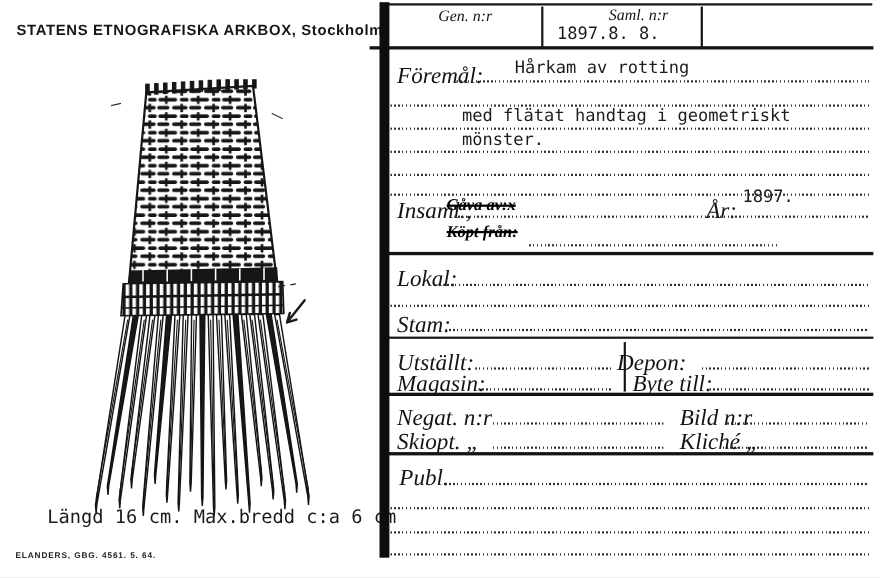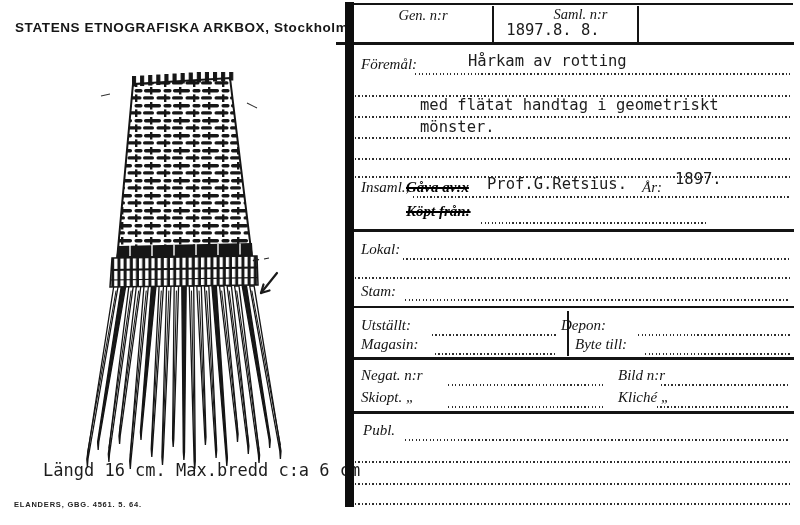--- a/index.html
+++ b/index.html
@@ -4,21 +4,21 @@
 <style>
   html,body{margin:0;padding:0;background:#e8e8e8;}
   .card{position:relative;width:800px;height:525px;background:#ffffff;overflow:hidden;
         font-family:"Liberation Serif",serif;color:#141414;}
   .abs{position:absolute;}
   .title{font-family:"Liberation Sans",sans-serif;font-weight:700;font-size:13.5px;
          letter-spacing:.6px;color:#161616;}
   .smallprint{font-family:"Liberation Sans",sans-serif;font-weight:700;font-size:7.5px;
          letter-spacing:.8px;color:#222;}
   .sans{font-family:"Liberation Sans",sans-serif;font-size:12px;letter-spacing:1px;color:#222;}
-  .lbl{font-family:"Liberation Serif",serif;font-style:italic;font-size:15px;color:#141414;
+  .lbl{font-family:"Liberation Serif",serif;font-style:italic;font-size:21px;color:#141414;
        white-space:nowrap;}
   .hdr-lbl{font-family:"Liberation Serif",serif;font-style:italic;font-size:14.5px;color:#141414;
        text-align:center;}
   .typed{font-family:"DejaVu Sans Mono",monospace;font-size:15.5px;color:#1c1c1c;white-space:nowrap;}
   .typed-big{font-family:"DejaVu Sans Mono",monospace;font-size:17px;color:#1c1c1c;white-space:nowrap;}
   .struck{text-decoration:line-through;text-decoration-thickness:2.2px;font-weight:700;}
   .struck-serif{font-family:"Liberation Serif",serif;font-style:italic;font-weight:700;font-size:15px;
        color:#000000;text-decoration:line-through;text-decoration-thickness:2.2px;white-space:nowrap;}
   .spine{background:#0d0d0d;}
   .dotline{position:absolute;height:1.5px;
@@ -132,21 +132,20 @@
     <div class="abs hdr-lbl" style="left:165px;top:6px;width:125px;">Saml. n:r</div>
     <div class="abs typed" style="left:130px;top:21px;width:140px;text-align:center;">1897.8. 8.</div>
 
     <div class="abs lbl" style="left:8px;top:56px;">Föremål:</div>
     <div class="abs typed" style="left:115px;top:52px;">Hårkam av rotting</div>
     <div class="abs typed" style="left:67px;top:96px;">med flätat handtag i geometriskt</div>
     <div class="abs typed" style="left:67px;top:118px;">mönster.</div>
 
     <div class="abs lbl" style="left:8px;top:179px;">Insaml.,</div>
     <div class="abs struck-serif" style="left:53px;top:179px;">Gåva av:x</div>
-    <div class="abs typed" style="left:134px;top:175px;">Prof.G.Retsius.</div>
     <div class="abs lbl" style="left:289px;top:179px;">År:</div>
     <div class="abs typed" style="left:322px;top:170px;">1897.</div>
     <div class="abs struck-serif" style="left:53px;top:203px;">Köpt från:</div>
 
     <div class="abs lbl" style="left:8px;top:241px;">Lokal:</div>
     <div class="abs lbl" style="left:8px;top:283px;">Stam:</div>
 
     <div class="abs lbl" style="left:8px;top:317px;">Utställt:</div>
     <div class="abs lbl" style="left:8px;top:336px;">Magasin:</div>
     <div class="abs lbl" style="left:208px;top:317px;">Depon:</div>

